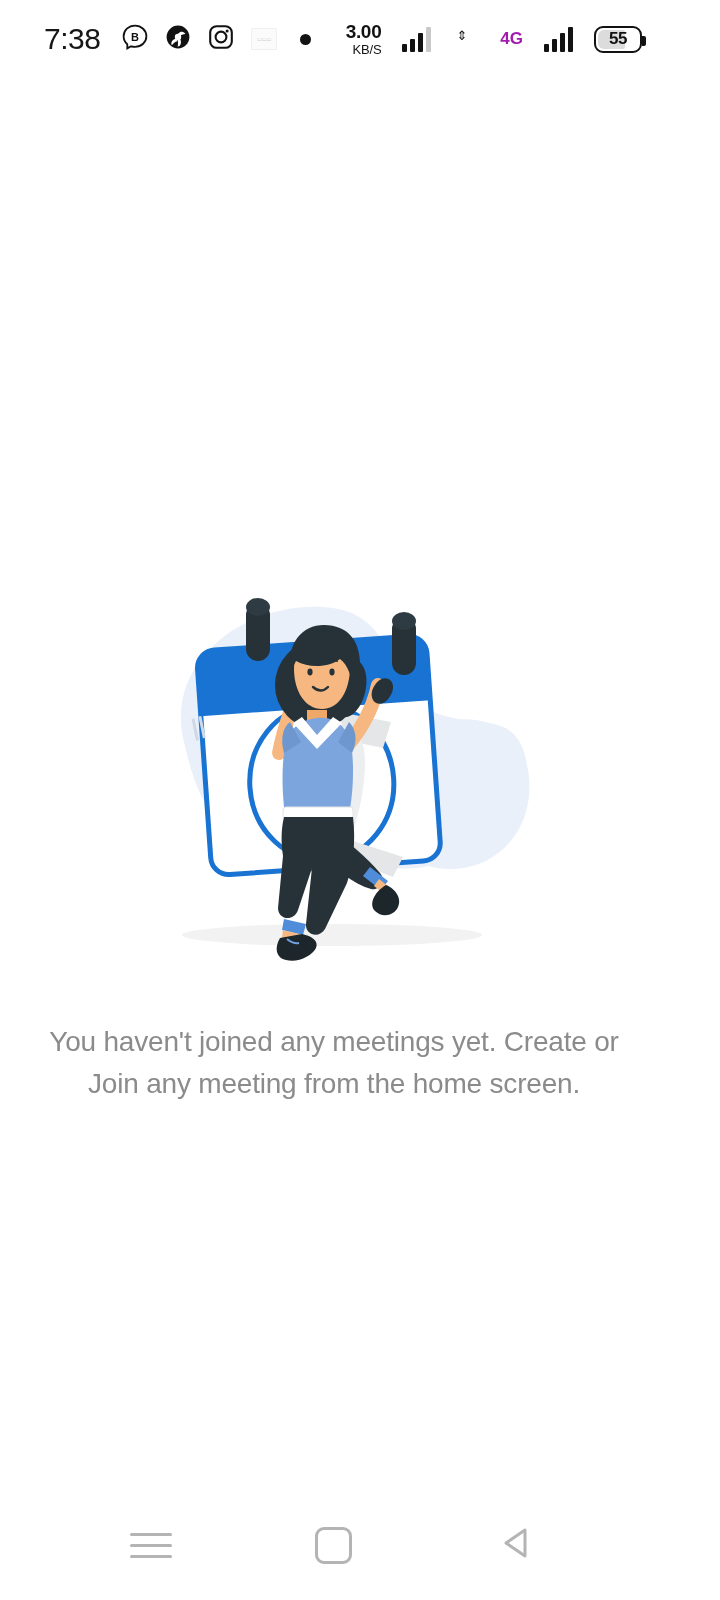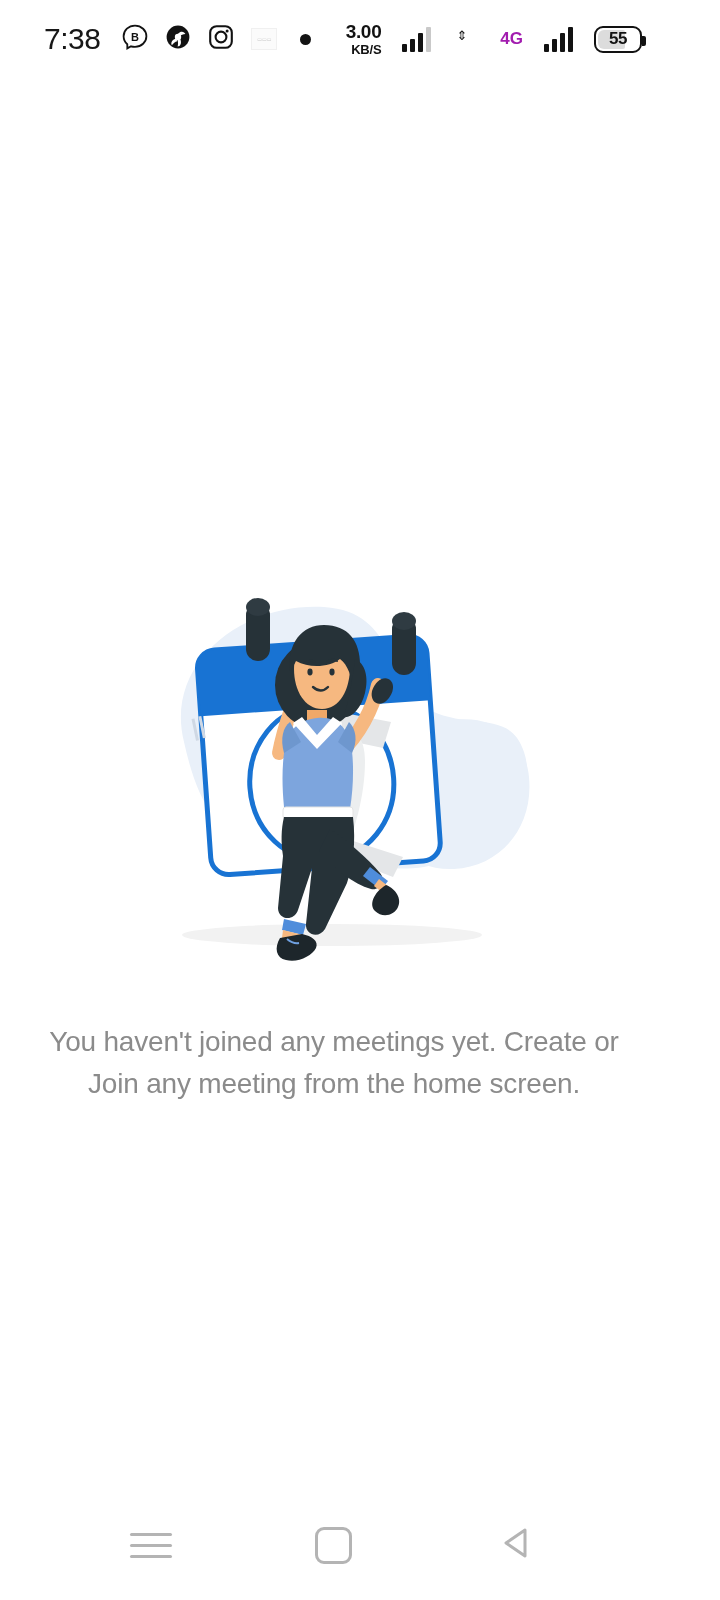--- a/index.html
+++ b/index.html
@@ -59,21 +59,21 @@
     align-items:center;
     gap:21px;
   }
   .net-speed {
     display:flex;
     flex-direction:column;
     align-items:flex-end;
     line-height:1;
   }
   .net-speed .val { font-size:19px; font-weight:700; color:#121212; letter-spacing:-0.3px; }
-  .net-speed .unit { font-size:13px; font-weight:700; color:#121212; margin-top:2px; letter-spacing:-0.2px; }
+  .net-speed .unit { font-size:13px; font-weight:400; color:#121212; margin-top:2px; letter-spacing:-0.2px; }
   .sig { display:flex; align-items:flex-end; gap:3px; height:26px; }
   .sig i { display:block; width:5px; background:#121212; border-radius:1px; }
   .sig i.b1 { height:8px; }
   .sig i.b2 { height:13px; }
   .sig i.b3 { height:19px; }
   .sig i.b4 { height:25px; background:#c9c9c9; }
   .sig2 i.b4 { background:#121212; }
   .net-type {
     display:flex; align-items:flex-start; gap:1px;
     margin-left:4px;

